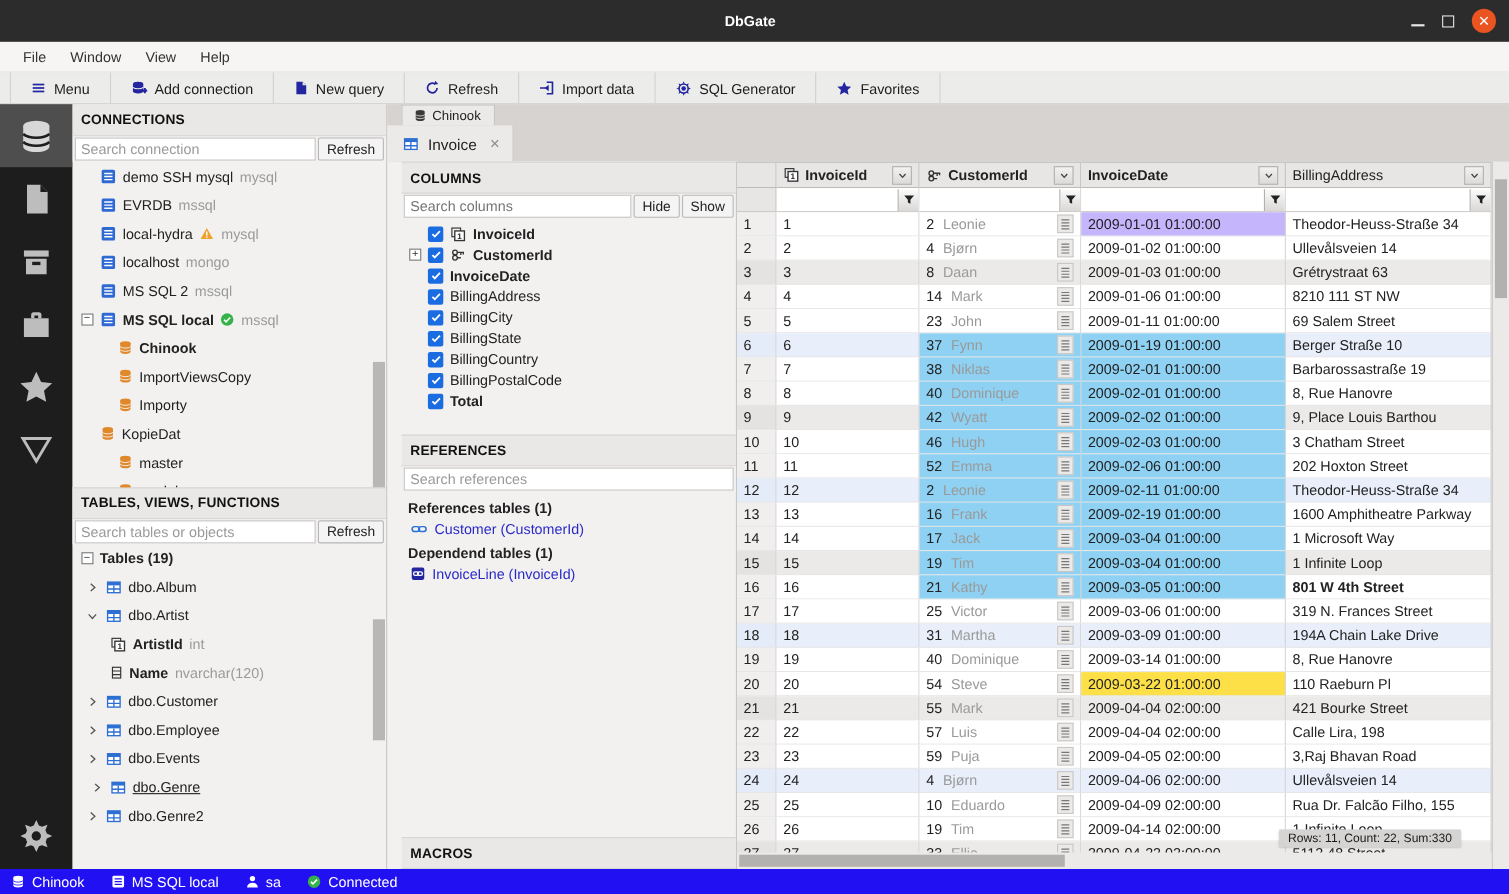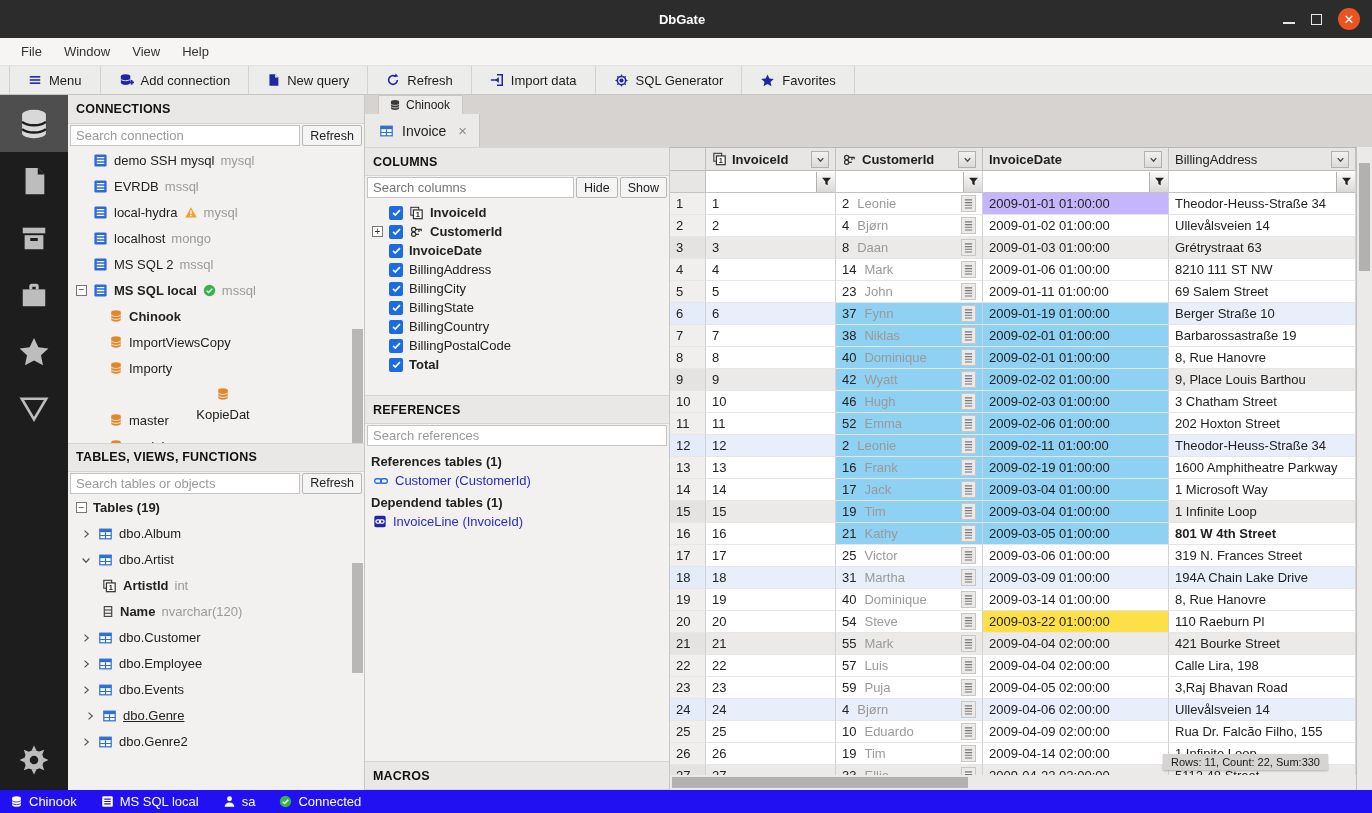--- a/index.html
+++ b/index.html
@@ -391,21 +391,21 @@
             <svg width="14" height="14" viewBox="0 0 16 16">
               <g fill="#e0882a">
                 <ellipse cx="8" cy="3.6" rx="5.4" ry="2.2"></ellipse>
                 <path d="M2.6 3.6v8.8c0 1.2 2.4 2.2 5.4 2.2s5.4-1 5.4-2.2V3.6z"></path>
                 <path d="M2.6 7c1 .9 3 1.5 5.4 1.5S12.4 7.9 13.4 7M2.6 10.3c1 .9 3 1.5 5.4 1.5s4.4-.6 5.4-1.5" stroke="#f2f1f0" stroke-width="1" fill="none"></path>
               </g>
             </svg>
           </span>
           <span class="lbl">Importy</span>
         </div>
-        <div class="trow" style="padding-left: 14px; flex-direction: column;">
+        <div class="trow" style="padding-left: 14px;">
           <span style="width: 5px;"></span>
           <span class="ic">
             <svg width="14" height="14" viewBox="0 0 16 16">
               <g fill="#e0882a">
                 <ellipse cx="8" cy="3.6" rx="5.4" ry="2.2"></ellipse>
                 <path d="M2.6 3.6v8.8c0 1.2 2.4 2.2 5.4 2.2s5.4-1 5.4-2.2V3.6z"></path>
                 <path d="M2.6 7c1 .9 3 1.5 5.4 1.5S12.4 7.9 13.4 7M2.6 10.3c1 .9 3 1.5 5.4 1.5s4.4-.6 5.4-1.5" stroke="#f2f1f0" stroke-width="1" fill="none"></path>
               </g>
             </svg>
           </span>
@@ -601,21 +601,21 @@
                 <rect x="1.5" y="2.5" width="13" height="3.4" fill="#2d6fd2"></rect>
                 <path d="M8 5.9V13.5M1.5 9.7h13" stroke="#2d6fd2" stroke-width="1.4"></path>
               </svg>
             </span>
           <span>Invoice</span>
           <span class="close">×</span>
         </div>
       </div>
     </div>
 
-    <div style="flex:1; display:flex;">
+    <div style="flex:1; display:flex;margin-left:13px;">
       <div class="midpanel">
         <div class="widget-header">COLUMNS</div>
         <div class="colsearch">
           <input style="flex: 1 1 0%; height: 21px; border: 1px solid rgb(198, 196, 194); padding: 0px 5px; font: inherit; color: rgb(51, 51, 51); min-width: 0px;" placeholder="Search columns">
           <button class="sbtn">Hide</button>
           <button class="sbtn">Show</button>
         </div>
         <div class="collist" id="collist">
             <div class="colrow">
               <span class="spc"></span>

